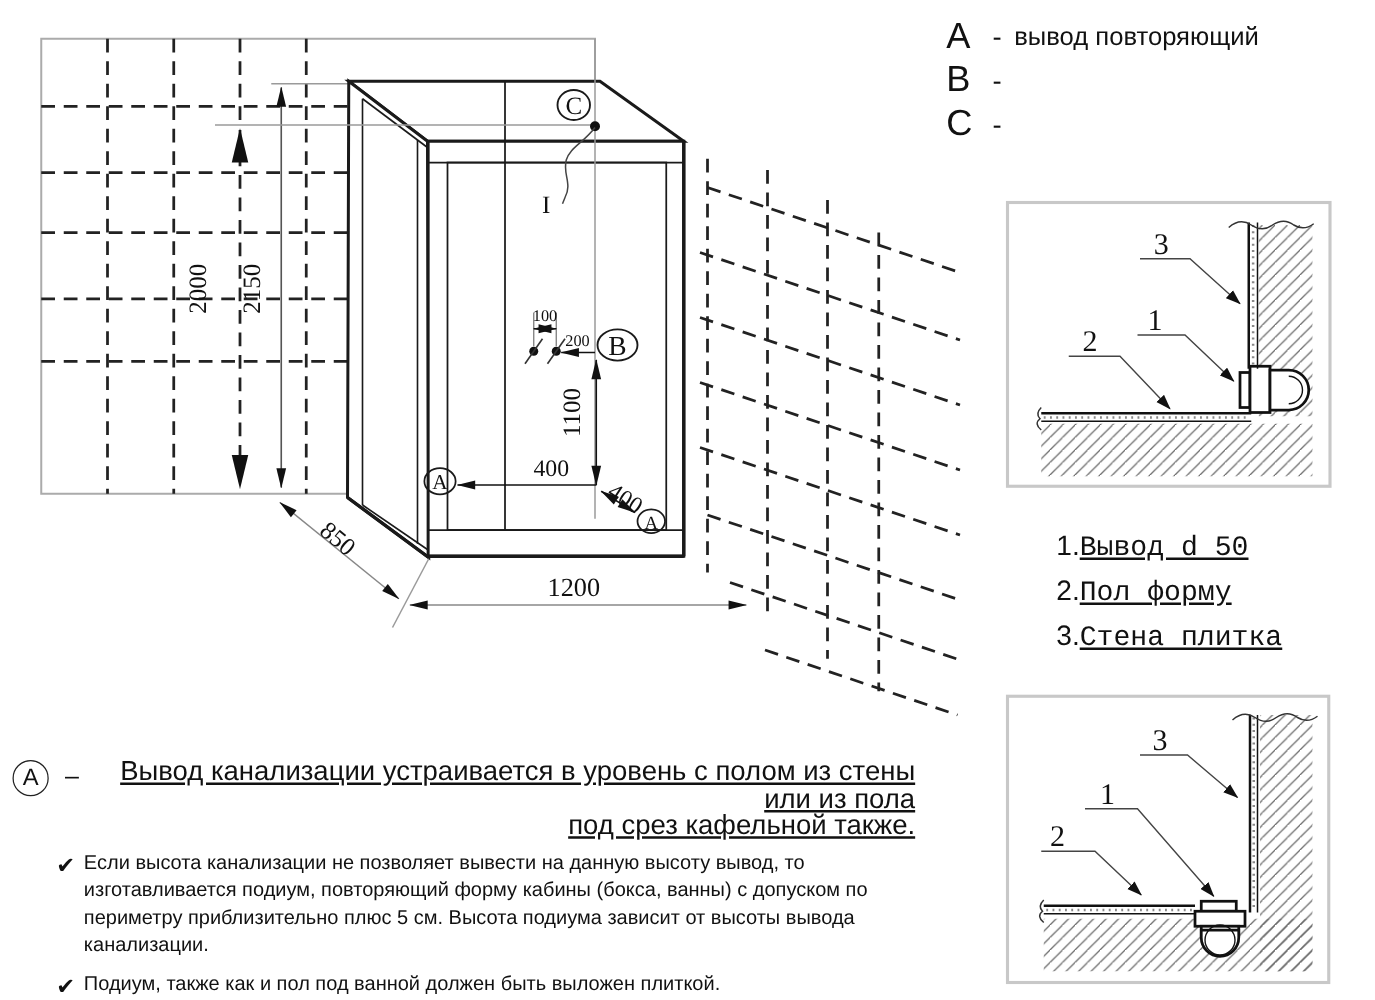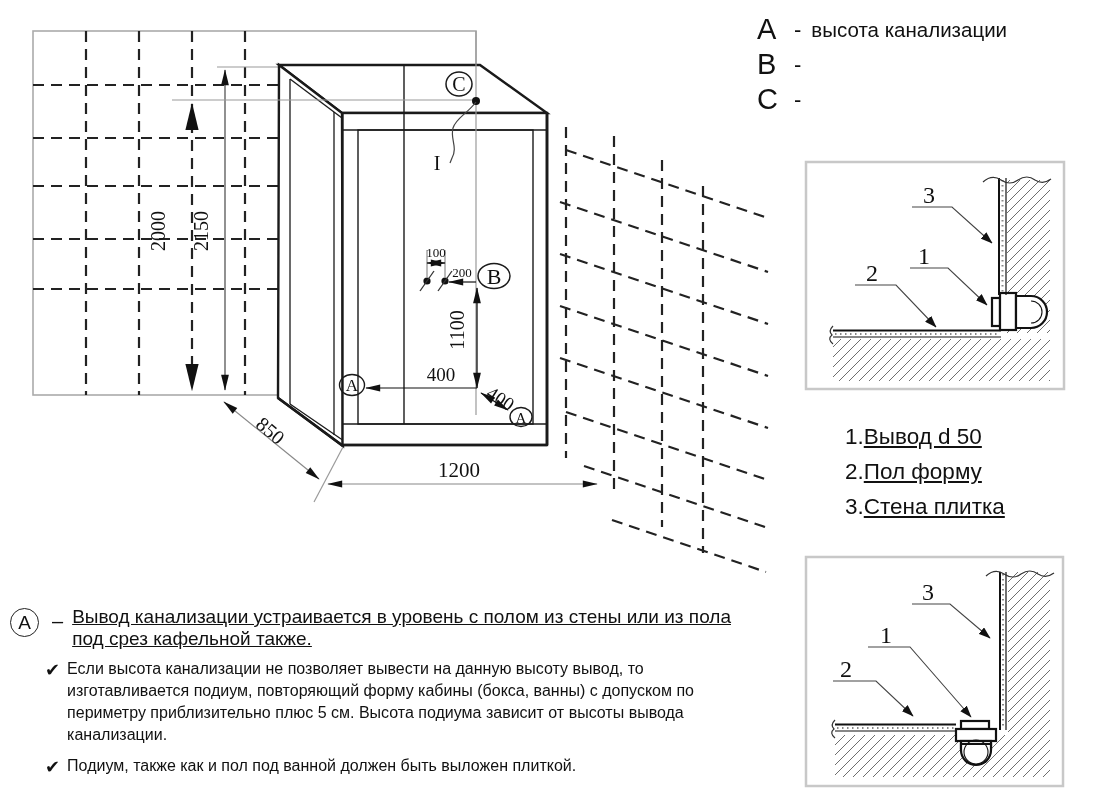--- a/index.html
+++ b/index.html
@@ -9,28 +9,28 @@
   .ser{font-family:"Liberation Serif",serif;fill:#111;}
   
   .legend{position:absolute;left:757px;top:12px;}
   .lrow{display:flex;align-items:center;height:35px;}
   .lletter{width:37px;font-size:29px;line-height:29px;}
   .lsep{font-size:22px;margin-right:10px;}
   .ltext{font-size:20.5px;}
   
   .plist{position:absolute;left:845px;top:424px;}
   .prow{display:flex;align-items:baseline;font-size:22.5px;margin-bottom:9px;}
-  .ptext{text-decoration:underline;}
+  .ptext{text-decoration:underline;font-family:Liberation Mono, monospace;}
   
   .notes{position:absolute;left:10px;top:606px;width:745px;}
   .noteA{display:flex;align-items:flex-start;}
   .acirc{flex:none;width:27px;height:27px;border:1.7px solid #222;border-radius:50%;
          display:flex;align-items:center;justify-content:center;font-size:19px;margin-top:2px;}
   .adash{font-size:20px;margin:4px 9px 0 13px;}
-  .aunder{font-size:19px;line-height:21.5px;max-width:660px;}
+  .aunder{font-size:22px;line-height:21.5px;max-width:660px;text-align:right;}
   .aunder div{text-decoration:underline;}
   .brow{display:flex;margin:9px 0 0 35px;}
   .check{flex:none;font-size:18px;margin-right:7px;padding-top:1px;}
   .btext{font-size:16px;line-height:22px;max-width:655px;}
 </style>
 </head>
 <body>
 
 <div class="canvas">
 
@@ -233,21 +233,21 @@
     <text class="ser" font-size="24" text-anchor="middle" x="928" y="600">3</text>
     <text class="ser" font-size="24" text-anchor="middle" x="886" y="643">1</text>
     <text class="ser" font-size="24" text-anchor="middle" x="846" y="677">2</text>
   </g>
 </svg>
 
 <div class="legend">
   <div class="lrow">
     <span class="lletter">A</span>
     <span class="lsep">-</span>
-    <span class="ltext">высота канализации</span>
+    <span class="ltext">вывод повторяющий</span>
   </div>
   <div class="lrow">
     <span class="lletter">B</span>
     <span class="lsep">-</span>
   </div>
   <div class="lrow">
     <span class="lletter">C</span>
     <span class="lsep">-</span>
   </div>
 </div>

